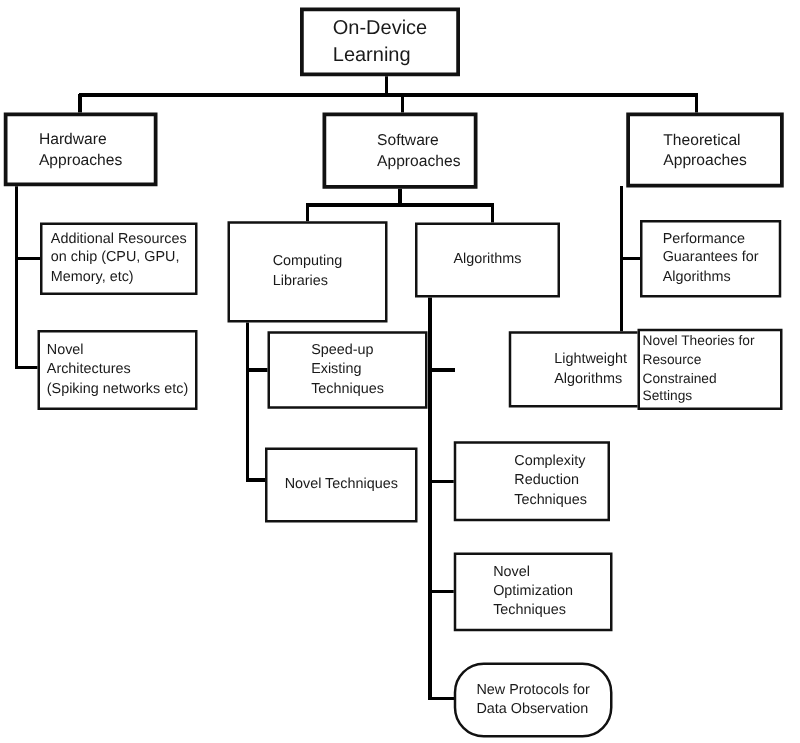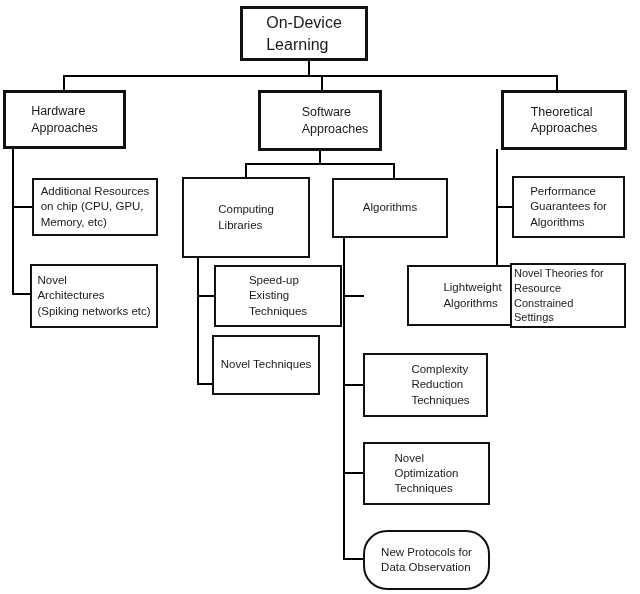--- a/index.html
+++ b/index.html
@@ -29,21 +29,21 @@
 
   .n-root        {left:240px;top:6px;  width:128px;height:55px;}
   .n-hardware    {left:3px;  top:90px; width:123px;height:59px;}
   .n-software    {left:258px;top:90px; width:124px;height:61px;border-width:3.5px;padding-left:32px;}
   .n-theoretical {left:501px;top:90px; width:126px;height:60px;}
   .n-addres      {left:32px; top:178px;width:126px;height:58px;}
   .n-novelarch   {left:30px; top:264px;width:128px;height:64px;}
   .n-computing   {left:182px;top:177px;width:128px;height:81px;}
   .n-algorithms  {left:332px;top:178px;width:116px;height:60px;}
   .n-speedup     {left:214px;top:265px;width:128px;height:62px;}
-  .n-noveltech   {left:212px;top:335px;width:108px;height:60px;}
+  .n-noveltech   {left:212px;top:358px;width:122px;height:60px;}
   .n-lightweight {left:363px;top:265px;width:131px;height:61px;margin-left:44px;}
   .n-complexity  {left:363px;top:353px;width:125px;height:64px;padding-left:32px;}
   .n-novelopt    {left:363px;top:442px;width:127px;height:63px;}
   .n-newprotocols{left:363px;top:530px;width:127px;height:60px;border-radius:24px;}
   .n-performance {left:512px;top:176px;width:113px;height:62px;}
   .n-noveltheories{left:510px;top:263px;width:116px;height:65px;font-size:11px;}
 </style>
 </head>
 <body>
 

